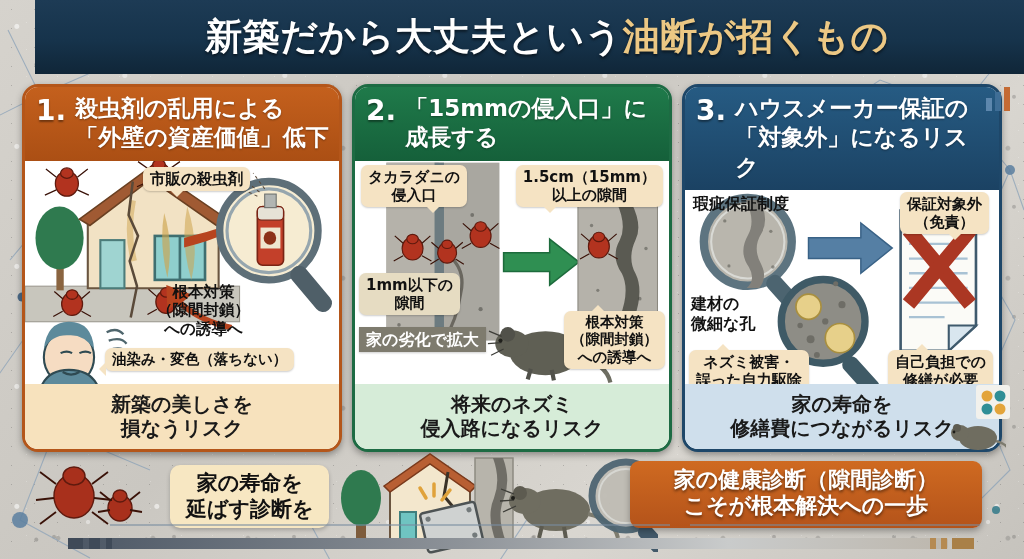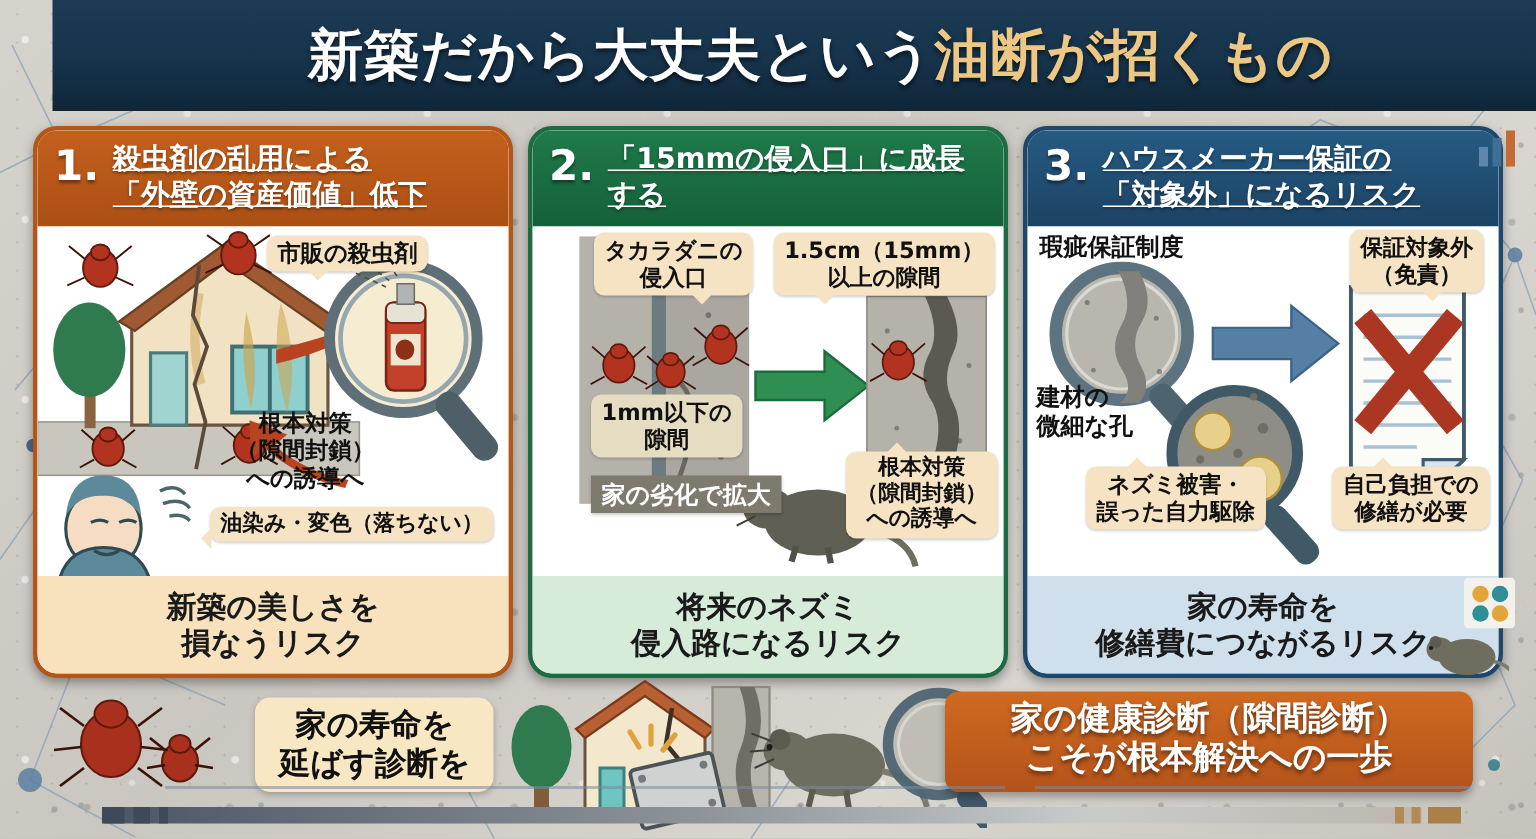--- a/index.html
+++ b/index.html
@@ -68,41 +68,40 @@
     padding: 7px 10px 8px 11px; color: #fff; min-height: 60px;
   }
   .p1 .phead { background: linear-gradient(180deg,#c4601d,#ab4f14); }
   .p2 .phead { background: linear-gradient(180deg,#1f7a4a,#15603a); }
   .p3 .phead { background: linear-gradient(180deg,#265b83,#1b4263); }
   .pnum {
     font-size: 28px; font-weight: bold; line-height: 1;
     padding-top: 3px; text-shadow: 0 2px 2px rgba(0,0,0,.4);
   }
   .ptitle {
-    font-size: 19px; font-weight: bold; line-height: 1.28;
+    font-size: 23px; font-weight: bold; line-height: 1.28;
     text-shadow: 0 1px 2px rgba(0,0,0,.35);
-    text-decoration: underline;
   }
 
   .pbody { flex: 1; position: relative; background: #ffffff; overflow: hidden; }
 
   .pfoot {
     text-align: center; font-weight: bold; font-size: 20px;
     line-height: 1.2; padding: 8px 4px 9px; color: #1a1a1a;
   }
   .p1 .pfoot { background: #f7e2bd; }
   .p2 .pfoot { background: #d6ecd8; }
   .p3 .pfoot { background: #cfdfec; }
 
   
   .bub {
     position: absolute; background: #f5e3c3; color: #111;
     font-weight: bold; border-radius: 7px; padding: 3px 7px;
     font-size: 15px; line-height: 1.2; text-align: center;
-    box-shadow: 0 1px 2px rgba(0,0,0,.2); z-index: 3; margin-left: 35px;
+    box-shadow: 0 1px 2px rgba(0,0,0,.2); z-index: 3;
   }
   .bub.dark { background: #7e7b6e; color: #fff; }
   .bub::after {
     content: ""; position: absolute; width: 0; height: 0;
   }
   .tail-d::after { border: 8px solid transparent; border-top-color: #f5e3c3;
     bottom: -14px; left: 26px; }
   .tail-u::after { border: 8px solid transparent; border-bottom-color: #f5e3c3;
     top: -14px; left: 26px; }
   .tail-dr::after { border: 8px solid transparent; border-top-color: #f5e3c3;

